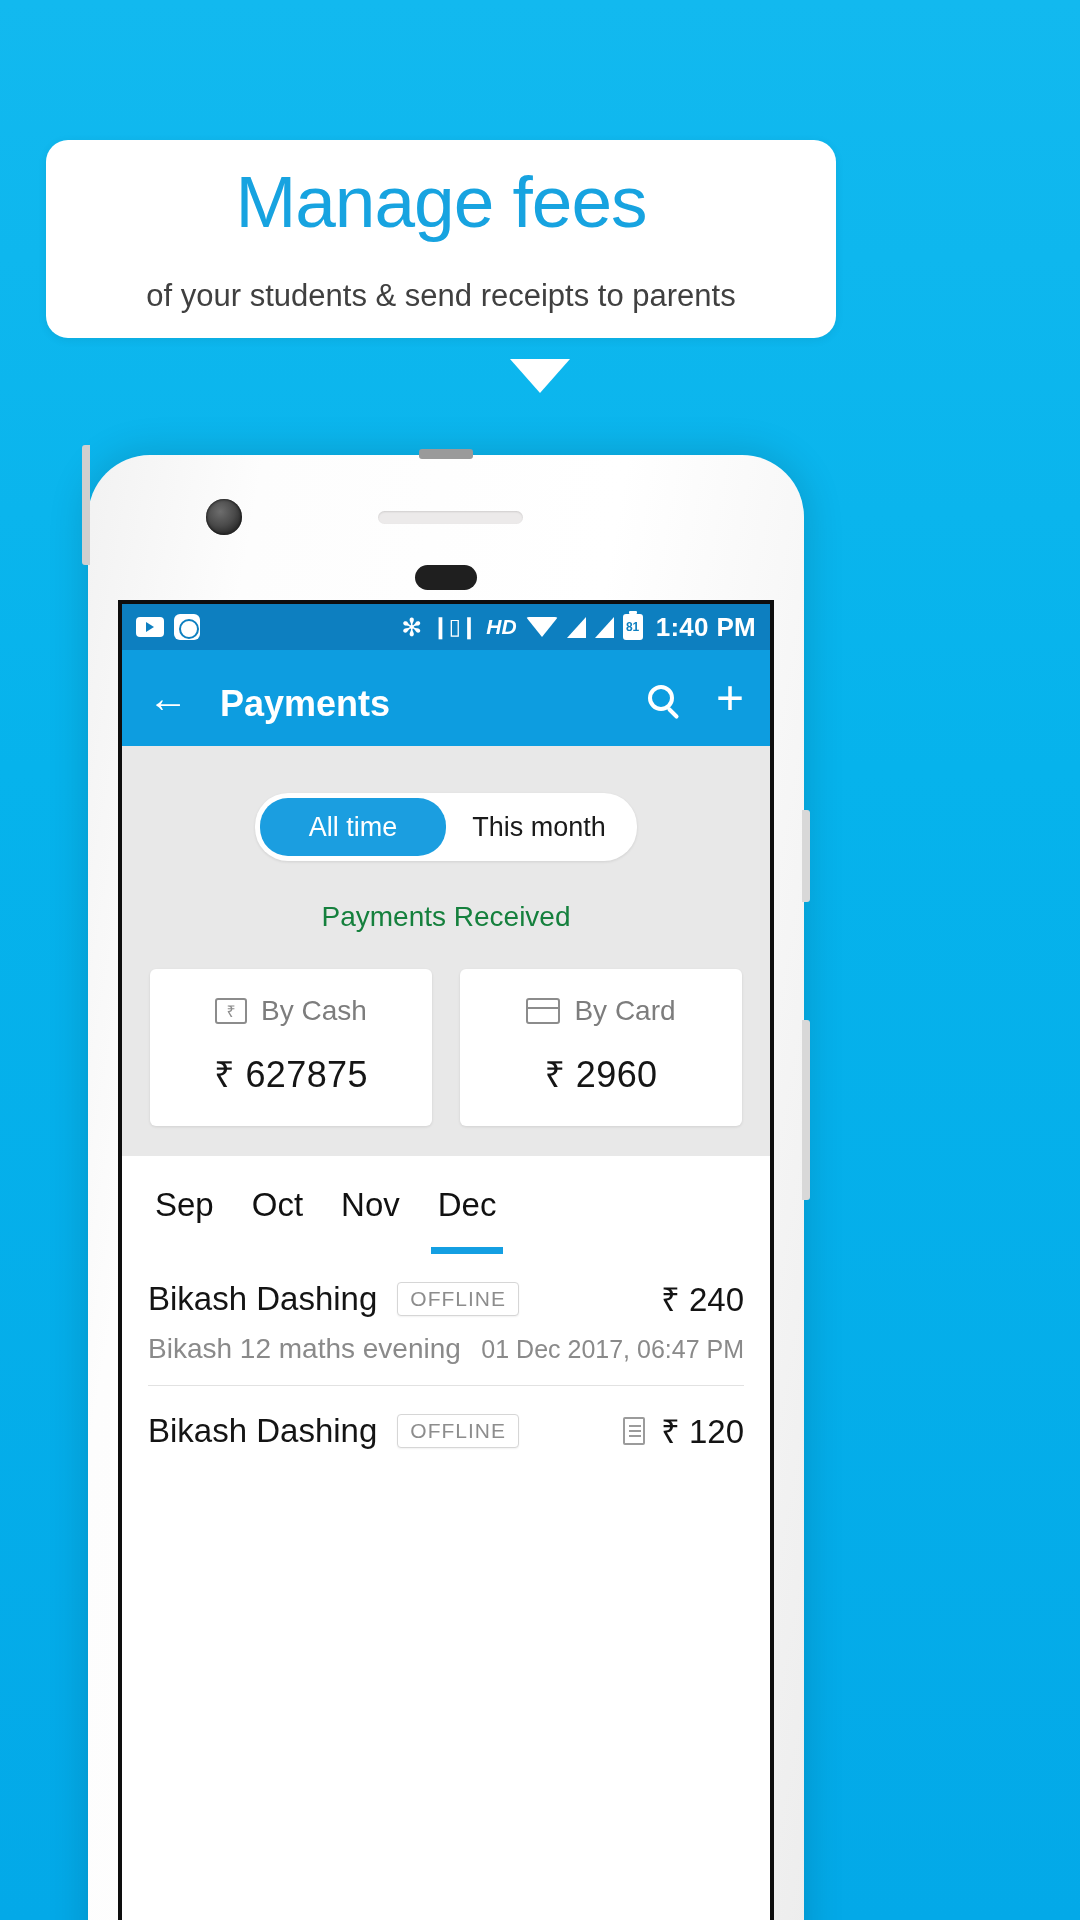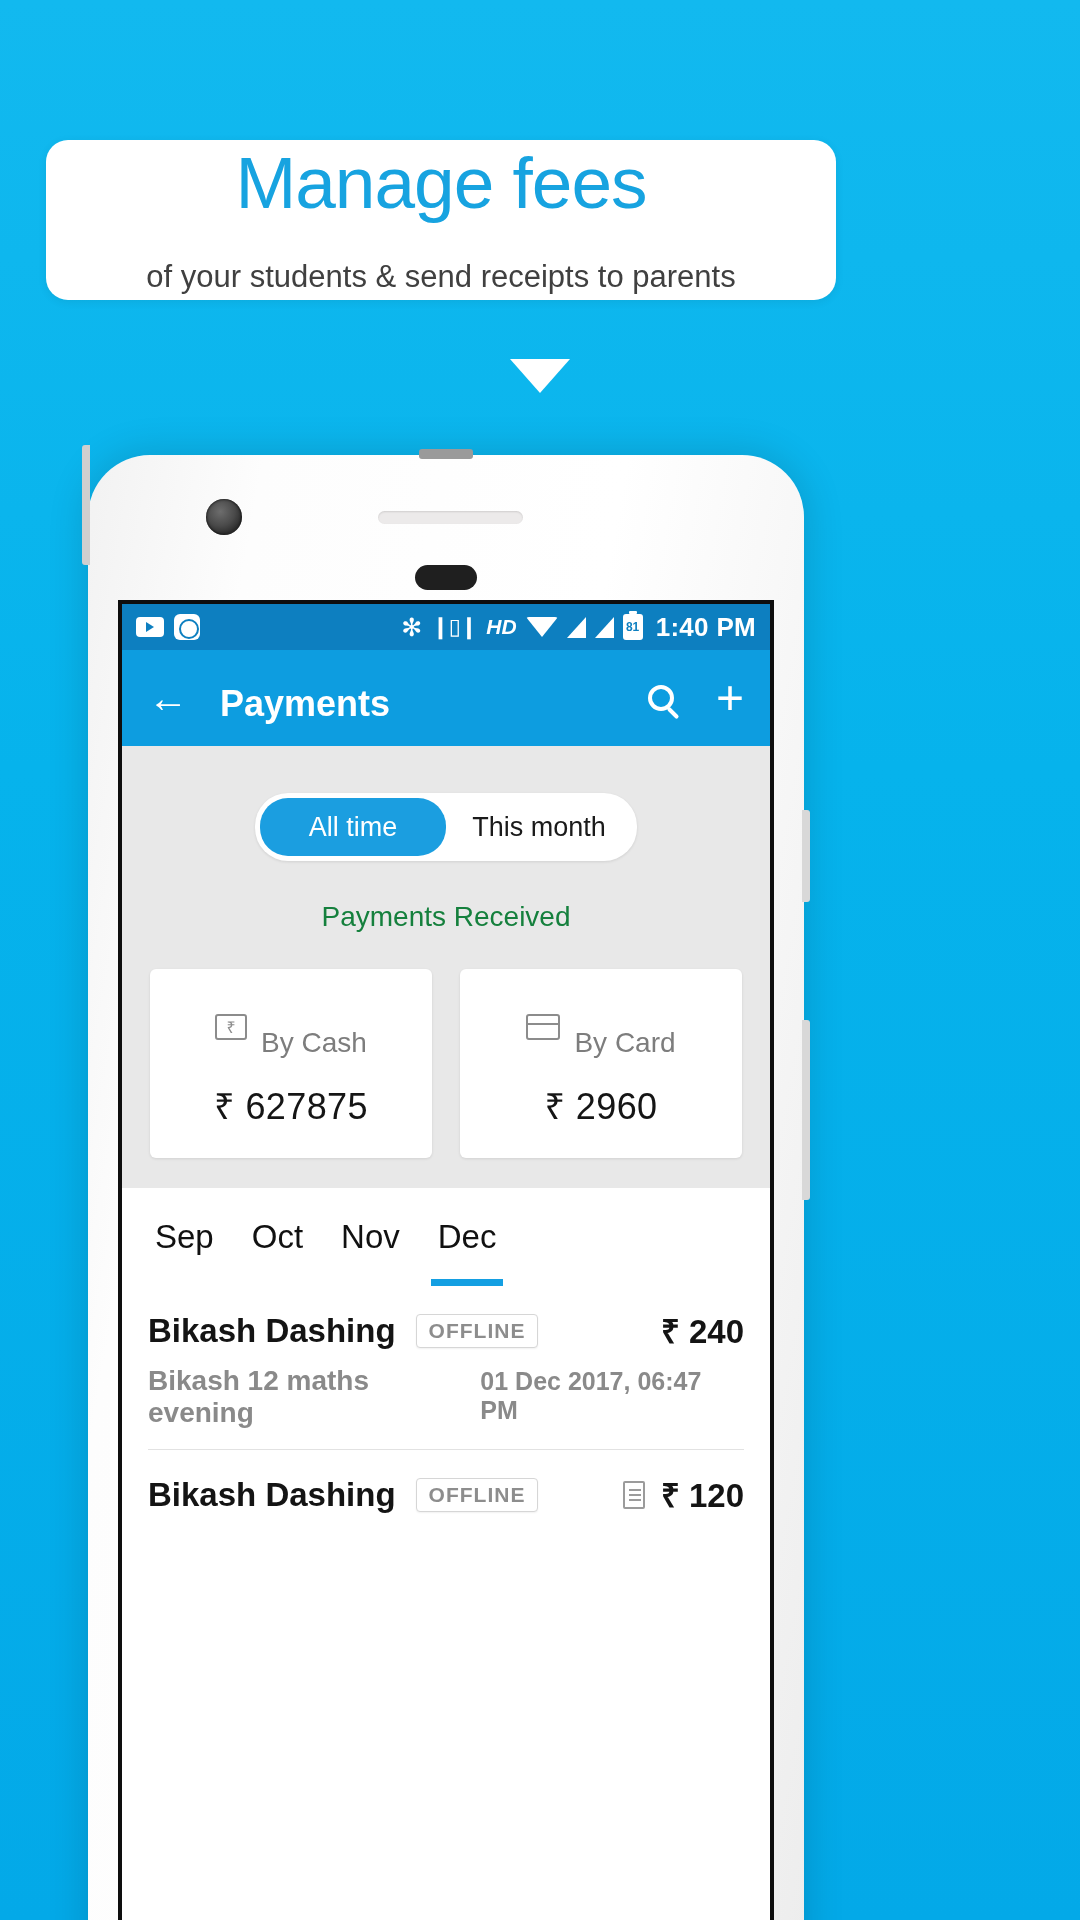--- a/index.html
+++ b/index.html
@@ -6,21 +6,21 @@
   html,body { width:1080px; height:1920px; }
   body {
     font-family:"Liberation Sans", sans-serif;
     background:linear-gradient(180deg,#12b9ef 0%,#06b3ec 40%,#03a9e8 100%);
     overflow:hidden;
     position:relative;
   }
 
   
   .bubble {
-    position:absolute; left:46px; top:140px; width:790px; height:160px;
+    position:absolute; left:46px; top:140px; width:790px; height:198px;
     background:#ffffff; border-radius:22px;
     display:flex; flex-direction:column; align-items:center; justify-content:center;
     box-shadow:0 2px 10px rgba(0,0,0,0.07);
   }
   .bubble-title {
     font-size:73px; color:#17a3e0; font-weight:400; letter-spacing:-1px;
     line-height:1.0;
   }
   .bubble-sub {
     font-size:31px; color:#404040; font-weight:400; margin-top:40px;
@@ -151,21 +151,21 @@
   .sum-label { text-align:center; font-size:28px; color:#15803d; margin-top:40px; }
   .sum-amount { text-align:center; font-size:49px; color:#1a1a1a; margin-top:12px; letter-spacing:.5px;}
 
   .cards { display:flex; gap:28px; padding:0 28px; margin-top:36px; }
   .card {
     flex:1; background:#ffffff; border-radius:6px; padding:26px 14px 28px;
     box-shadow:0 1px 3px rgba(0,0,0,0.10);
     display:flex; flex-direction:column; align-items:center;
   }
   .card-head { display:flex; align-items:center; gap:14px; }
-  .card-label { font-size:28px; color:#7d7d7d;margin-top:32px; }
+  .card-label { font-size:28px; color:#7d7d7d; }
   .card-amount { font-size:36px; color:#151515; margin-top:22px; letter-spacing:.4px;}
   .ic-cash {
     width:32px;height:26px;border:2px solid #8c8c8c;border-radius:3px;
     display:flex;align-items:center;justify-content:center;font-size:16px;color:#8c8c8c;
   }
   .ic-card {
     width:34px;height:26px;border:2px solid #8c8c8c;border-radius:3px;position:relative;
   }
   .ic-card::after{
     content:"";position:absolute;left:0;top:7px;width:100%;height:2px;background:#8c8c8c;
@@ -191,21 +191,21 @@
   .tx-head-filter { margin-left:auto; font-size:26px; color:#7a7a7a; letter-spacing:1.2px; display:flex; align-items:center; gap:12px;}
   .ic-funnel {
     width:0;height:0;border-left:14px solid transparent;border-right:14px solid transparent;
     border-top:18px solid #1b9ee0; position:relative;
   }
   .ic-funnel::after{
     content:"";position:absolute;left:-3px;top:18px;width:6px;height:11px;background:#1b9ee0;
   }
 
   
-  .tx-list { background:#ffffff;font-weight:bold; }
+  .tx-list { background:#ffffff; }
   .tx-row { padding:22px 26px 0; }
   .tx-line1 { display:flex; align-items:center; }
   .tx-name { font-size:33px; color:#141414; }
   .badge {
     margin-left:20px; font-size:21px; color:#8d8d8d; letter-spacing:1px;
     border:1px solid #d6d6d6; border-radius:4px; padding:4px 12px; background:#fff;
     box-shadow:0 1px 2px rgba(0,0,0,0.06);
   }
   .tx-amt { margin-left:auto; font-size:33px; color:#141414; display:flex; align-items:center; gap:16px; }
   .ic-doc {

